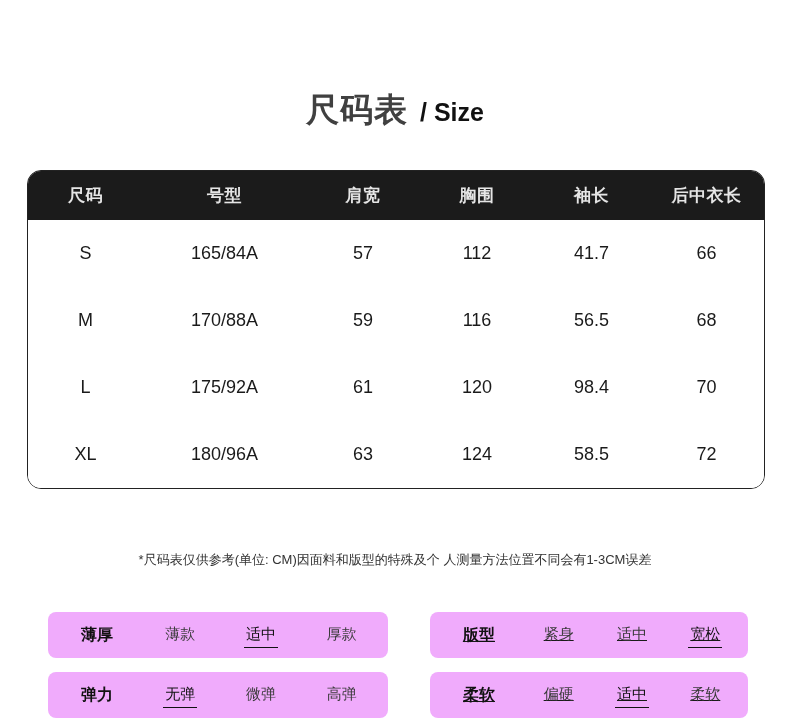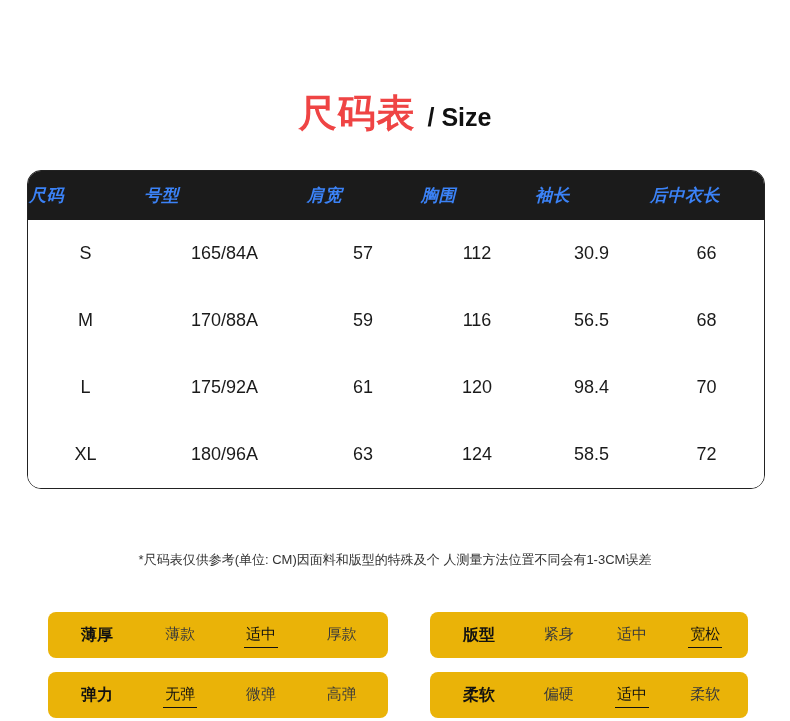--- a/index.html
+++ b/index.html
@@ -19,24 +19,24 @@
     width: 790px;
     height: 721px;
     position: relative;
   }
   
   .title-wrap {
     text-align: center;
     padding-top: 88px;
   }
   .title-cn {
-    font-size: 38px;
+    font-size: 33px;
     font-weight: bold;
     letter-spacing: 1px;
-    color: #ef4444;
+    color: #404040;
   }
   .title-en {
     font-size: 25px;
     font-weight: bold;
     color: #111111;
     margin-left: 12px;
   }
   
   .table-card {
     position: absolute;
@@ -50,28 +50,27 @@
   }
   table.size-table {
     width: 100%;
     border-collapse: collapse;
     table-layout: fixed;
   }
   table.size-table thead tr {
     background: #1b1b1b;
   }
   table.size-table thead th {
-    color: #3b82f6;
+    color: #e5e5e5;
     font-size: 17px;
     font-weight: bold;
     height: 47px;
-    text-align: left;
+    text-align: center;
     vertical-align: middle;
     letter-spacing: 0.5px;
-    font-style: italic;
   }
   table.size-table tbody td {
     height: 65px;
     text-align: center;
     vertical-align: middle;
     font-size: 18px;
     color: #1a1a1a;
     background: #ffffff;
   }
   
@@ -101,28 +100,28 @@
   }
   .attr-row {
     display: flex;
     align-items: center;
     justify-content: space-between;
     margin-bottom: 14px;
   }
   .attr-group {
     display: flex;
     align-items: center;
-    background: #eab308;
+    background: #f0abfc;
     border-radius: 8px;
     height: 46px;
     padding: 0 6px;
     box-sizing: border-box;
   }
   .attr-group.left { width: 340px; }
-  .attr-group.right { width: 318px; }
+  .attr-group.right { width: 318px; text-decoration: underline; }
   .attr-label {
     font-size: 16px;
     font-weight: bold;
     color: #111111;
     width: 86px;
     text-align: center;
     flex: none;
   }
   .attr-opts {
     display: flex;
@@ -169,21 +168,21 @@
           <th>袖长</th>
           <th>后中衣长</th>
         </tr>
       </thead>
       <tbody>
         <tr>
           <td>S</td>
           <td>165/84A</td>
           <td>57</td>
           <td>112</td>
-          <td>30.9</td>
+          <td>41.7</td>
           <td>66</td>
         </tr>
         <tr>
           <td>M</td>
           <td>170/88A</td>
           <td>59</td>
           <td>116</td>
           <td>56.5</td>
           <td>68</td>
         </tr>

